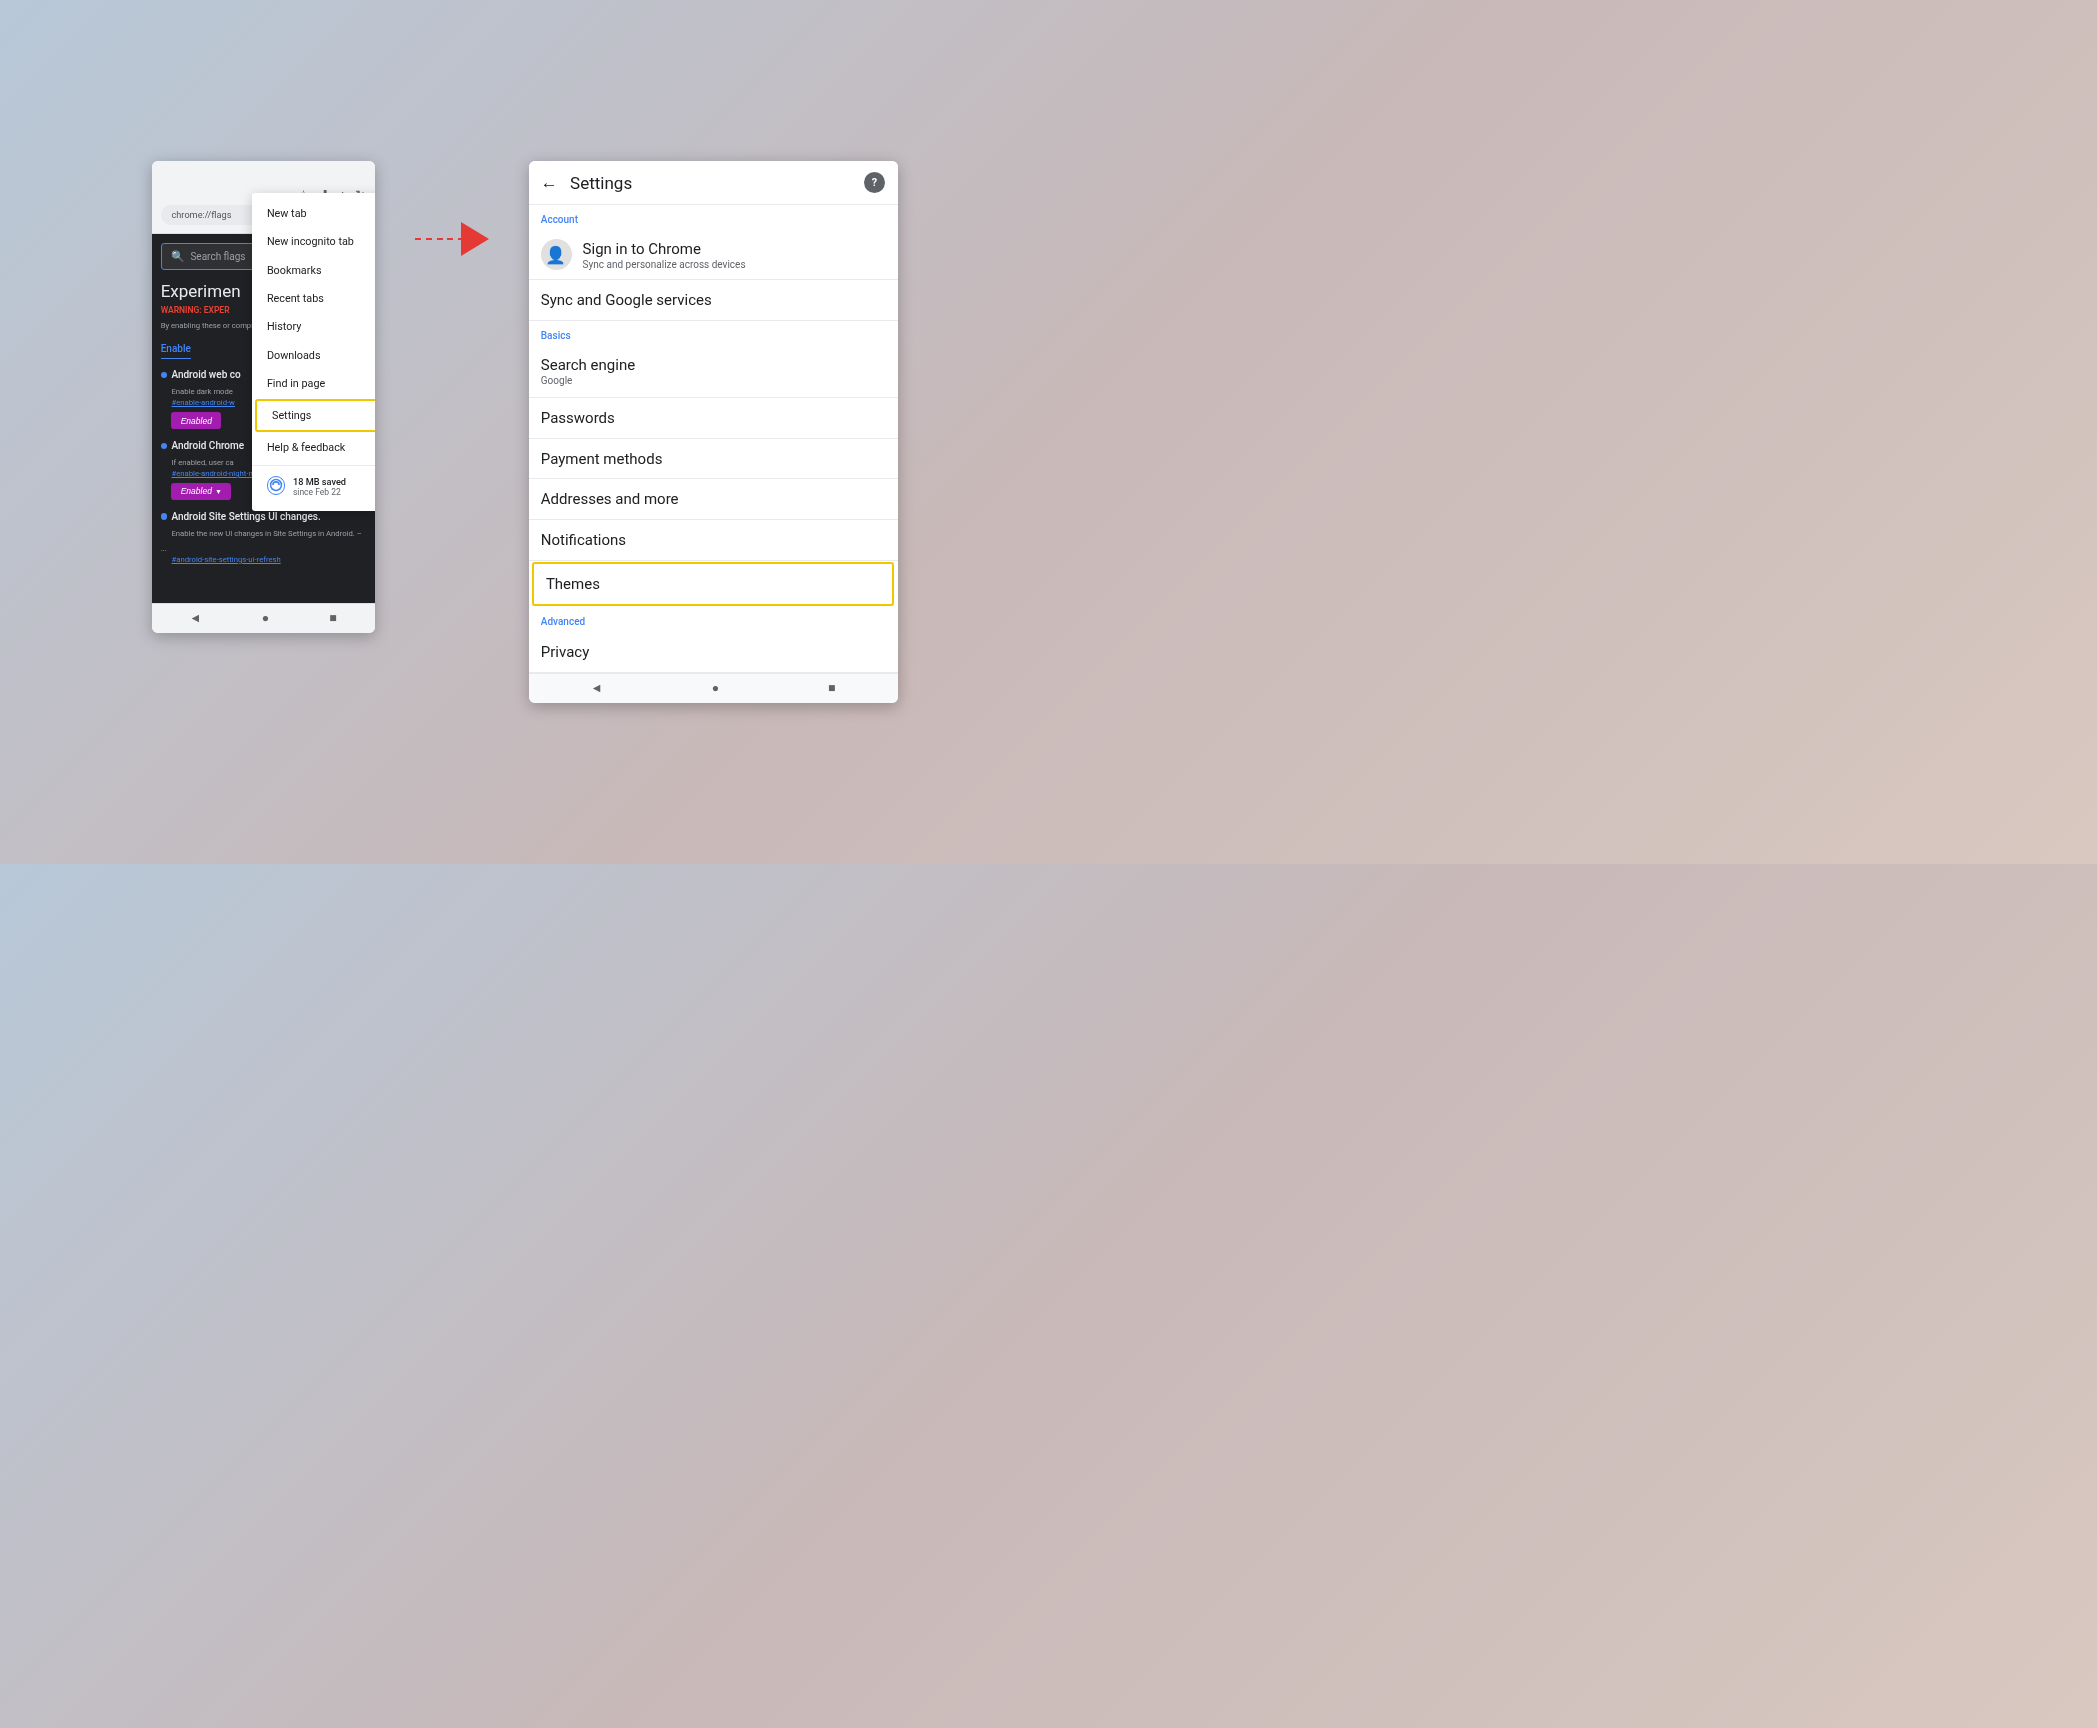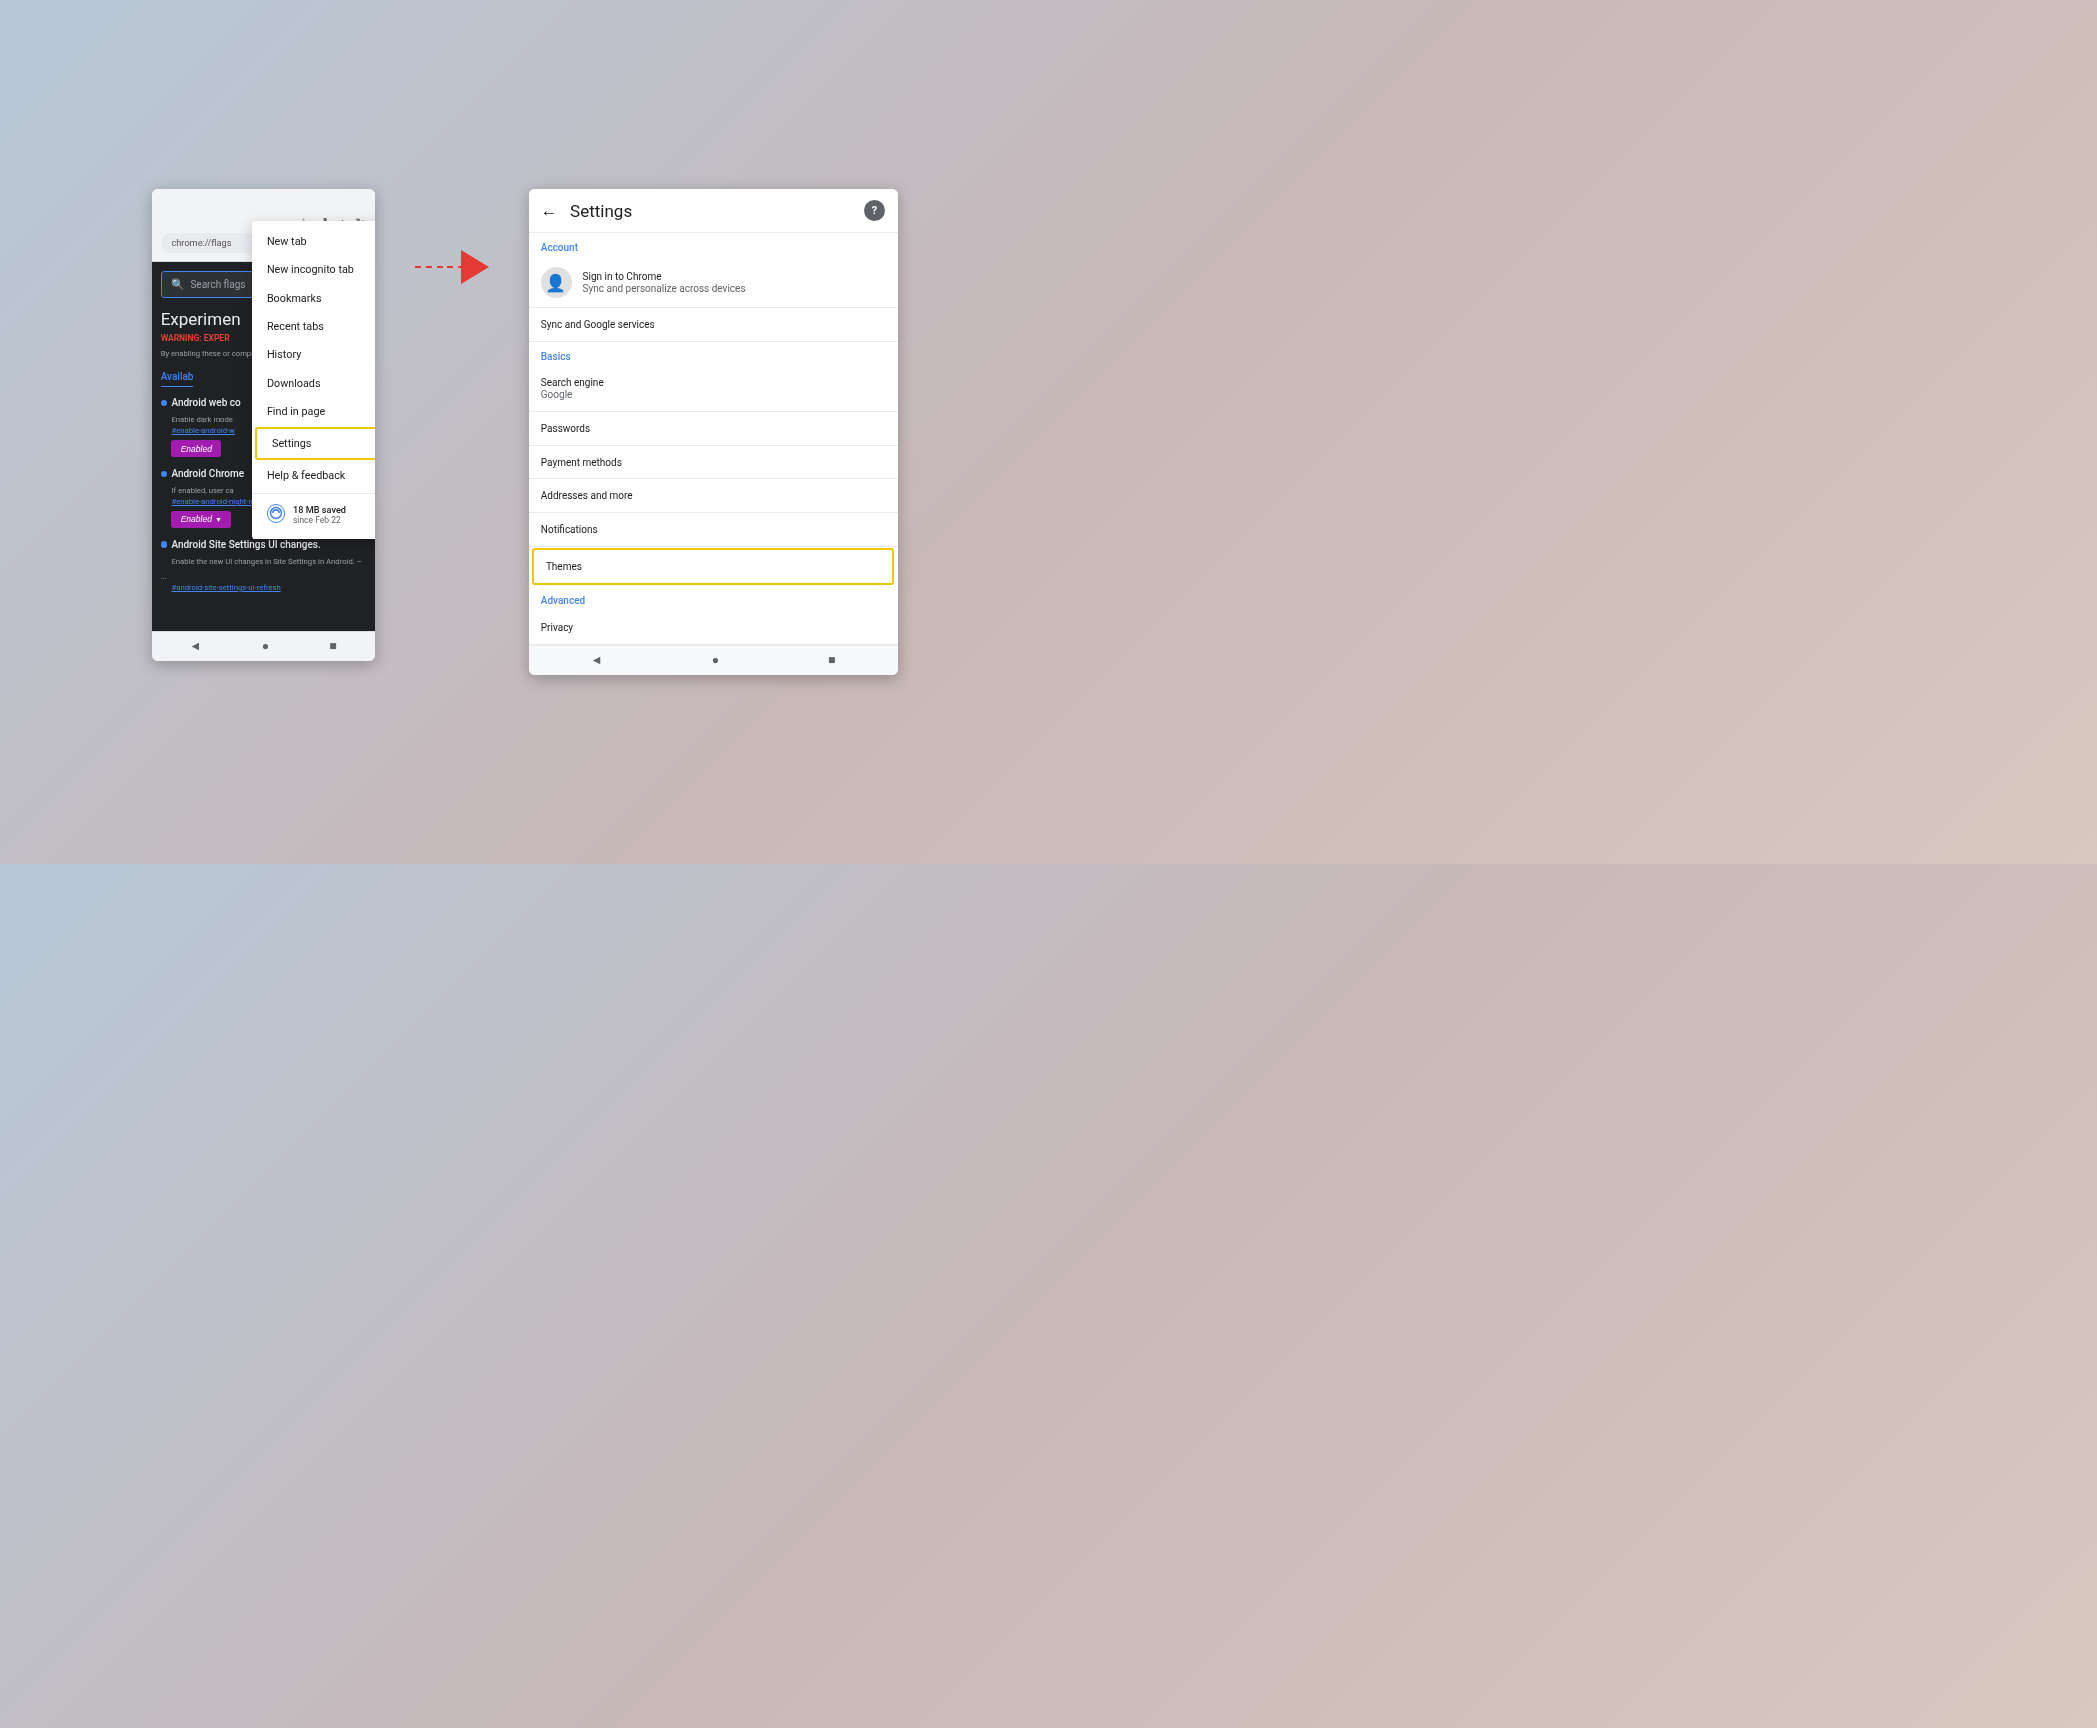--- a/index.html
+++ b/index.html
@@ -334,21 +334,21 @@
       padding: 9.2px 12.3px 4.6px;
     }
 
     .settings-item {
       padding: 10.8px 12.3px;
       border-bottom: 0.8px solid #e8eaed;
       cursor: pointer;
     }
 
     .settings-item-title {
-      font-size: 10px;
+      font-size: 15px;
       color: #202124;
     }
 
     .settings-item-sub {
       font-size: 10px;
       color: #5f6368;
       margin-top: 1px;
     }
 
     .account-item {
@@ -416,21 +416,21 @@
       <div class="search-bar">
         <span class="search-icon-flag">🔍</span>
         <span class="search-text">Search flags</span>
       </div>
 
       <div class="experiments-title">Experimen</div>
       <div class="warning-text">WARNING: EXPER</div>
       <div class="description-text">By enabling these
 or compromise yo
 apply to all users</div>
-      <div class="available-tab">Availab</div>
+      <div class="available-tab">Enable</div>
 
       
       <div class="flag-item">
         <div class="flag-title">
           <div class="flag-dot"></div>
           <span class="flag-name">Android web co</span>
         </div>
         <span class="flag-desc">Enable dark mode </span>
         <span class="flag-link">#enable-android-w</span>
         <button class="flag-btn">

